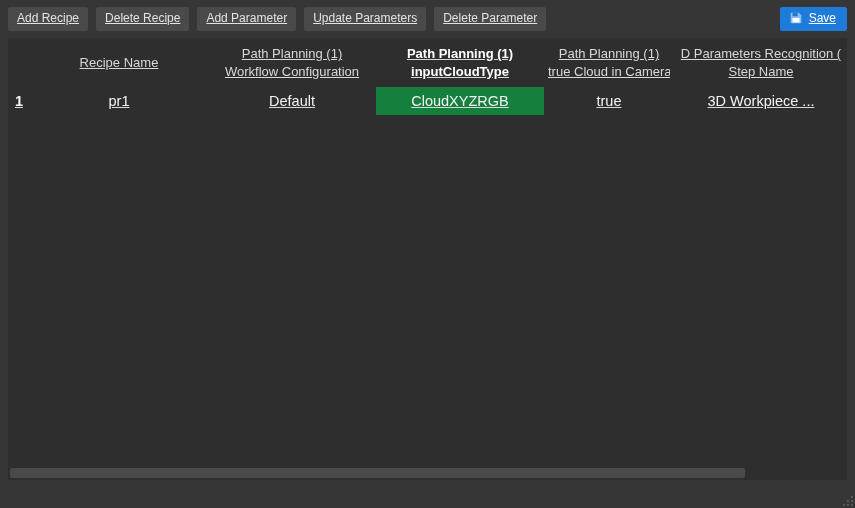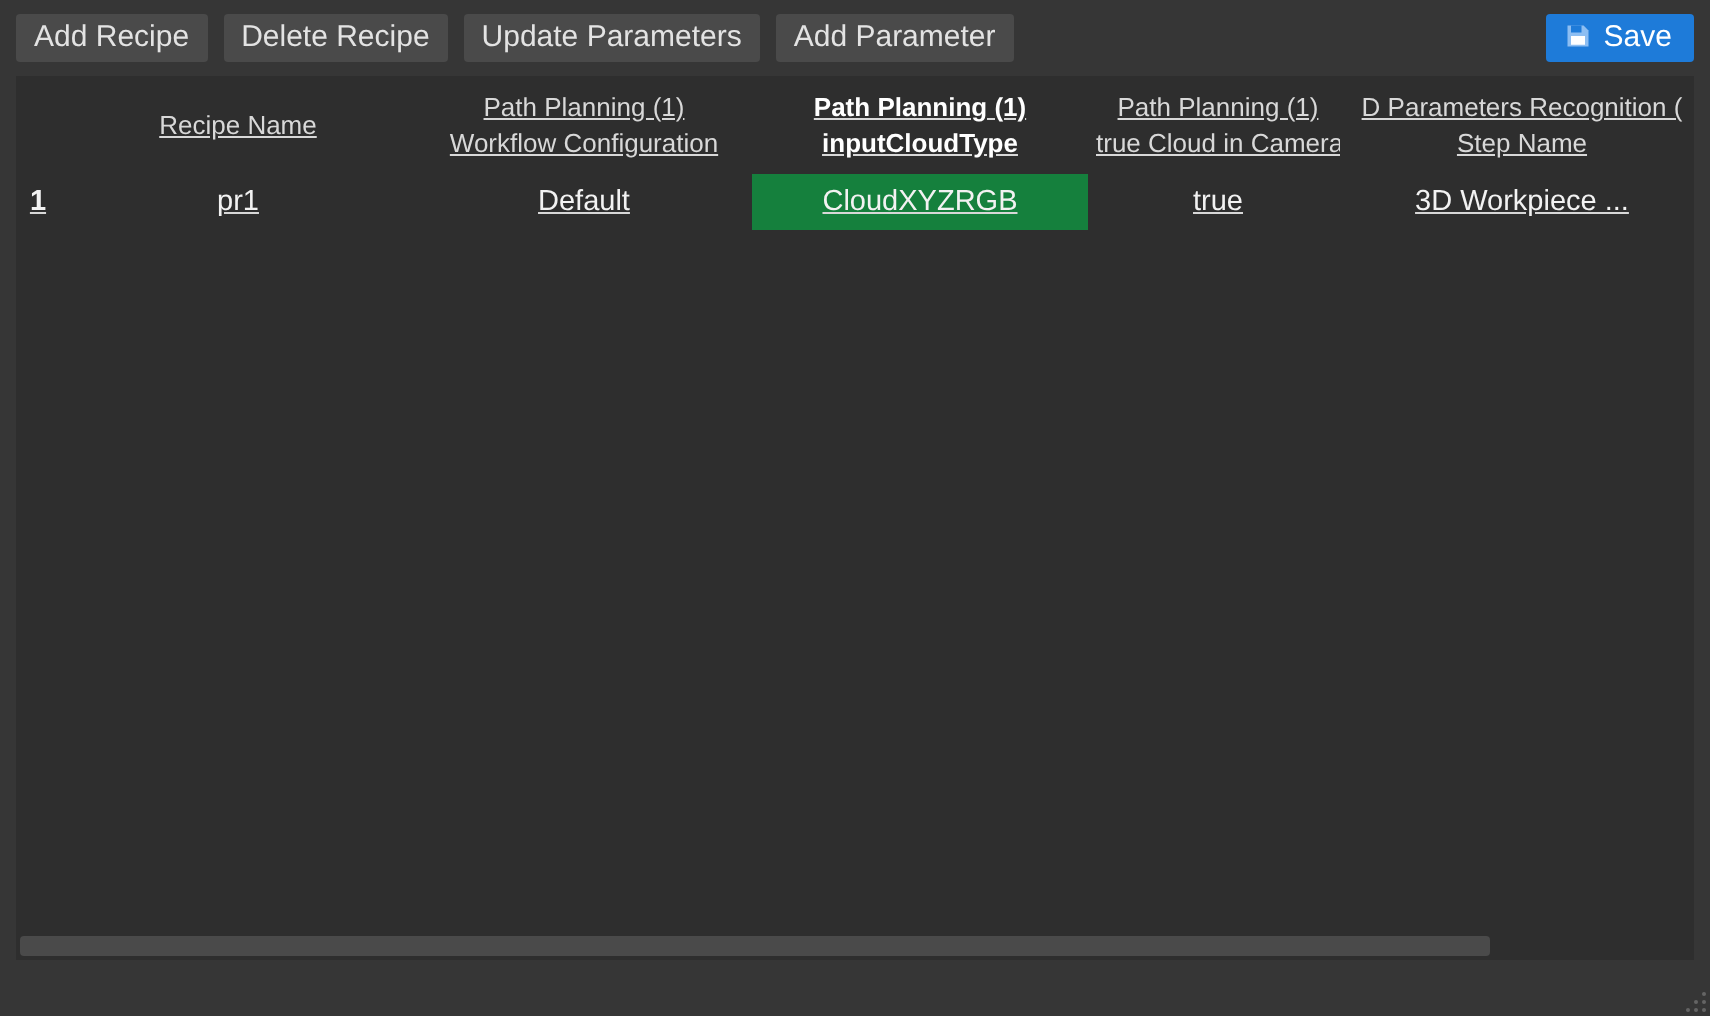--- a/index.html
+++ b/index.html
@@ -22,26 +22,27 @@
       align-items: center;
       padding: 7px 8px 7px 8px;
       gap: 8px;
       background: #363636;
     }
     .btn {
       background: #4a4a4a;
       border: none;
       color: #e3e3e3;
       padding: 4px 9px 5px 9px;
-      font-size: 15px;
+      font-size: 12px;
       font-family: inherit;
       cursor: pointer;
       border-radius: 2px;
       height: 24px;
       line-height: 15px;
+      text-decoration: underline;
     }
     .spacer {
       flex: 1;
     }
     .btn-primary {
       background: #1e7bd9;
       color: #ffffff;
       display: flex;
       align-items: flex-start;
       gap: 6px;
@@ -144,22 +145,23 @@
       opacity: 0.4;
     }
     .resizer svg { display:block; }
   </style>
 </head>
 <body>
 
 <div class="toolbar">
   <button class="btn">Add Recipe</button>
   <button class="btn">Delete Recipe</button>
+  <button class="btn">Add Parameter</button>
   <button class="btn">Update Parameters</button>
-  <button class="btn">Add Parameter</button>
+  <button class="btn">Delete Parameter</button>
   <div class="spacer"></div>
   <button class="btn btn-primary">
     <span class="save-icon">
       <svg viewBox="0 0 16 16" width="14" height="14">
         <path fill="#8dbef2" d="M2 2h9.2L14 4.8V14H2V2z"></path>
         <rect x="4" y="2" width="6" height="4" fill="#1e7bd9"></rect>
         <rect x="4" y="8" width="8" height="5" fill="#ffffff"></rect>
       </svg>
     </span>
     <span>Save</span>

